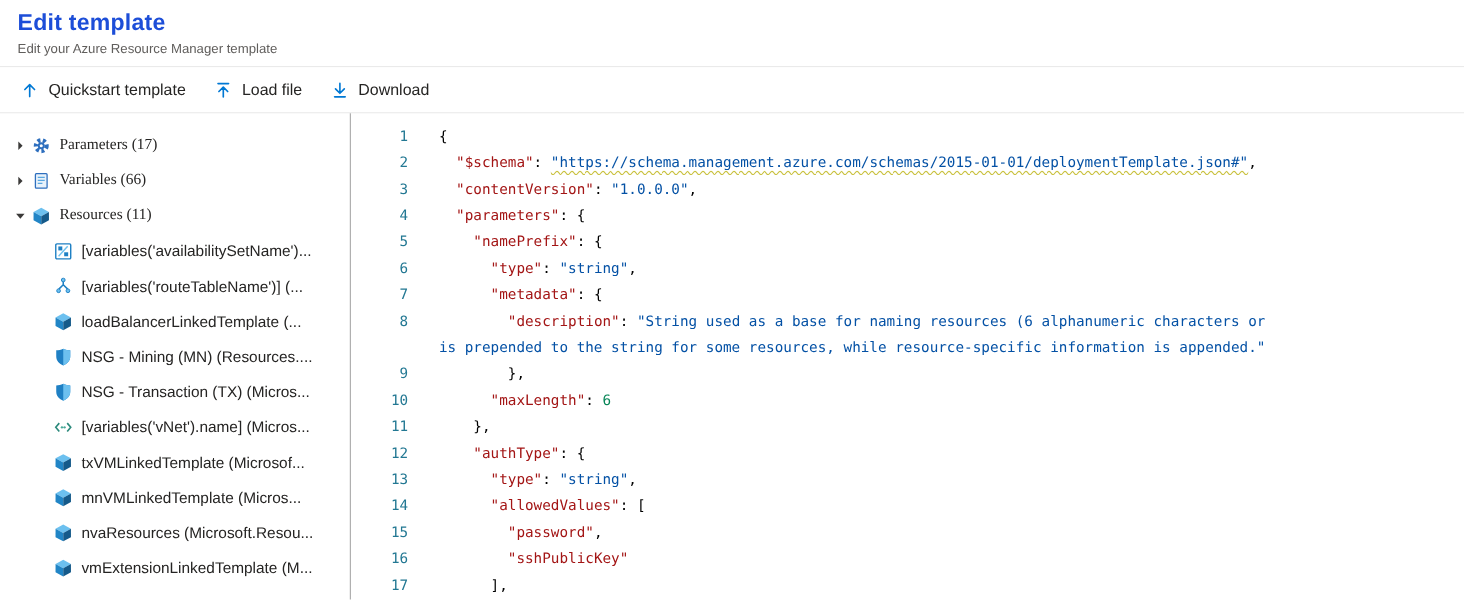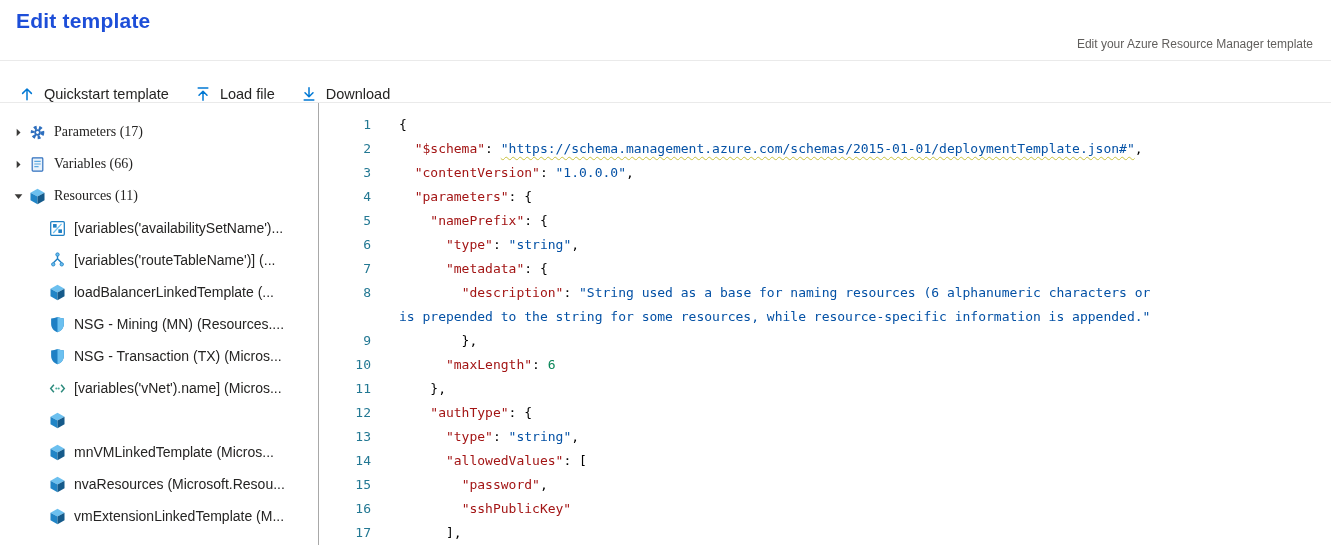--- a/index.html
+++ b/index.html
@@ -7,25 +7,25 @@
   body {
     font-family:"Liberation Sans", sans-serif;
     background:#ffffff;
     color:#201f1e;
     position:relative;
   }
 
   
   .page-header { padding:9px 18px 0 16px; border-bottom:1px solid #eaeaea; }
   .page-title { font-size:21px; font-weight:700; color:#1d4ed8; letter-spacing:.2px; }
-  .page-subtitle { font-size:12px; color:#605e5c; margin-top:4px; padding-bottom:9px;text-align:right; }
+  .page-subtitle { font-size:12px; color:#605e5c; margin-top:4px; padding-bottom:9px; }
 
   
   .toolbar { display:flex; align-items:center; height:42px; padding-left:6px; border-bottom:1px solid #eaeaea; }
-  .toolbar-btn { display:flex; align-items:flex-end; gap:9px; padding:0 13px; height:100%; cursor:pointer; font-size:14.5px; color:#252423; }
+  .toolbar-btn { display:flex; align-items:center; gap:9px; padding:0 13px; height:100%; cursor:pointer; font-size:14.5px; color:#252423; }
   .toolbar-btn .tb-icon { display:flex; align-items:center; }
 
   
   .content { display:flex; height:446px; }
 
   
   .tree-panel { width:319px; flex:0 0 319px; border-right:1px solid #a8a8a8; padding-top:13px; overflow:hidden; }
   .tree-item { display:flex; align-items:center; height:32px; font-size:14px; color:#252423; cursor:pointer; white-space:nowrap; overflow:hidden; }
   .tree-item.l0 { padding-left:8px;font-family:Liberation Serif, serif; }
   .tree-item.l1 { padding-left:48px; }
@@ -191,20 +191,21 @@
         <span class="t-label">[variables('vNet').name] (Micros...</span>
       </div>
       <div class="tree-item l1">
         <span class="t-icon">
           <svg viewBox="0 0 16 16">
             <path d="M8 .8l6.6 3.6L8 8 1.4 4.4z" fill="#6cc0ef"></path>
             <path d="M1.4 4.4L8 8v7.2L1.4 11.6z" fill="#2185c6"></path>
             <path d="M14.6 4.4L8 8v7.2l6.6-3.6z" fill="#155a8a"></path>
           </svg>
         </span>
+        <span class="t-label">txVMLinkedTemplate (Microsof...</span>
       </div>
       <div class="tree-item l1">
         <span class="t-icon">
           <svg viewBox="0 0 16 16">
             <path d="M8 .8l6.6 3.6L8 8 1.4 4.4z" fill="#6cc0ef"></path>
             <path d="M1.4 4.4L8 8v7.2L1.4 11.6z" fill="#2185c6"></path>
             <path d="M14.6 4.4L8 8v7.2l6.6-3.6z" fill="#155a8a"></path>
           </svg>
         </span>
         <span class="t-label">mnVMLinkedTemplate (Micros...</span>

